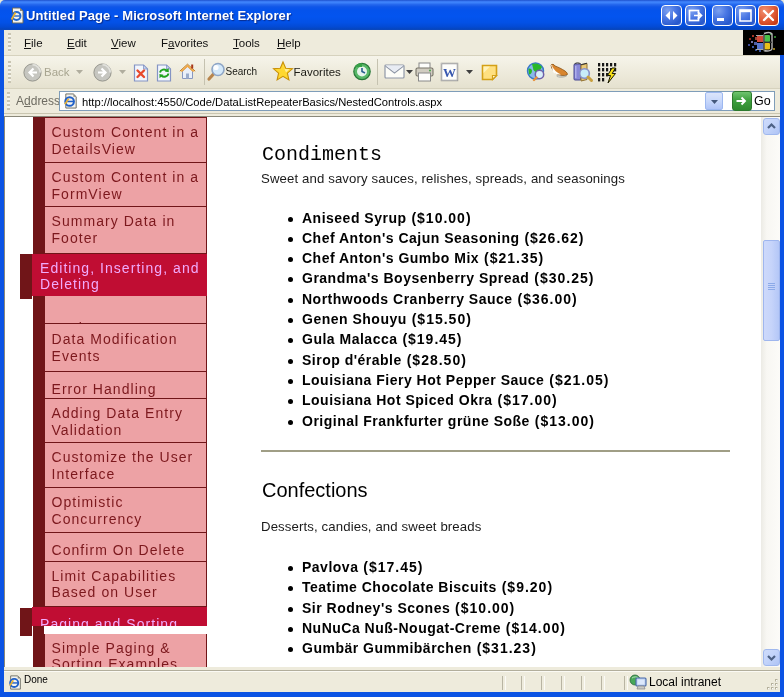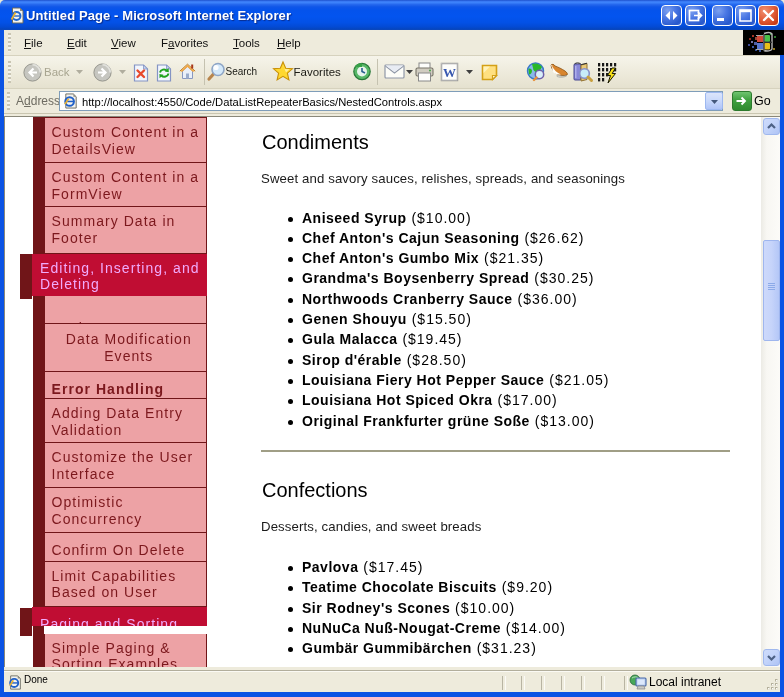--- a/index.html
+++ b/index.html
@@ -20,37 +20,37 @@
   
   .bar{position:absolute;left:4px;width:776px;background:#eeebdc;}
   #menubar{top:30px;height:25px;border-bottom:1px solid #d6d2be;}
   #toolbar{top:56px;height:32px;border-bottom:1px solid #d6d2be;background:linear-gradient(180deg,#f6f4ea 0%,#eeebdc 50%,#e5e1cf 100%);}
   #addrbar{top:89px;height:24px;border-bottom:1px solid #c9c5b0;}
   #gapbar{top:114px;height:3px;background:#eeebdc;}
   .grip{position:absolute;width:3px;background:repeating-linear-gradient(180deg,#c9c5b2 0px,#c9c5b2 2px,#f5f4ec 2px,#f5f4ec 4px);}
   .menu-item{position:absolute;top:6.5px;font-size:11.5px;color:#111;}
   #throbber{position:absolute;left:739px;top:0px;width:41px;height:25px;background:#000;}
   
-  #addr-input{position:absolute;left:55px;top:2px;width:664px;height:20px;background:#fff;border:1px solid #7f9db9;box-sizing:border-box;}
+  #addr-input{position:absolute;left:55px;top:2px;width:716px;height:20px;background:#fff;border:1px solid #7f9db9;box-sizing:border-box;}
   #go-btn{position:absolute;left:728px;top:2px;width:20px;height:20px;border-radius:3px;background:linear-gradient(180deg,#6fc46f 0%,#3fa03f 45%,#2e8a2e 100%);border:1px solid #2d7a2d;box-sizing:border-box;}
   
   #content{position:absolute;left:5px;top:117px;width:775px;height:550px;background:#fff;overflow:hidden;}
   #content-edge-t{position:absolute;left:4px;top:116px;width:776px;height:1px;background:#8a887a;}
   #content-edge-l{position:absolute;left:4px;top:116px;width:1px;height:551px;background:#8a887a;}
   
   #sidebar-bar{position:absolute;left:28px;top:0;width:11px;height:550px;background:#701518;}
   .mi{position:absolute;left:39px;width:163px;background:#eda2a5;border:1px solid #701518;border-top:none;box-sizing:border-box;color:#7c181d;font-size:14px;letter-spacing:1.05px;line-height:16.5px;padding:6px 0 0 6.5px;overflow:hidden;}
   .mi.first{border-top:1px solid #701518;}
   .sel{position:absolute;left:27px;width:175px;background:#c00d33;box-sizing:border-box;color:#f0abfc;font-size:14px;letter-spacing:1.05px;line-height:16.5px;padding:6px 0 0 8px;overflow:hidden;}
   .notch{position:absolute;left:15px;width:12px;background:#701518;}
   
   #main{position:absolute;left:0;top:0;width:760px;height:550px;}
   .h1{position:absolute;left:257px;color:#000;font-size:20px;letter-spacing:0px;}
   .para{position:absolute;left:256px;color:#1a1a1a;font-size:13.2px;letter-spacing:0.12px;}
-  ul.plist{position:absolute;left:257px;margin:0;padding:0 0 0 40px;list-style:none;}
+  ul.plist{position:absolute;left:257px;margin:0;padding:0 0 0 40px;list-style:none;font-weight:bold;}
   ul.plist li{height:20.3px;font-size:14px;letter-spacing:1.0px;color:#000;white-space:nowrap;}
   ul.plist li b{letter-spacing:0.5px;}
   ul.plist li::before{content:"";position:absolute;left:25.5px;width:5px;height:5px;border-radius:50%;background:#000;margin-top:7px;}
   .hr{position:absolute;left:256px;width:469px;height:2px;background:#a09e86;}
   
   #sb-track{position:absolute;left:756px;top:0;width:19px;height:550px;background:linear-gradient(90deg,#ecebe5 0%,#f8f7f3 30%,#fcfbf8 100%);}
   .sb-btn{position:absolute;left:758px;width:17px;height:17px;border-radius:3px;background:linear-gradient(135deg,#cfdcfb 0%,#c2d3fa 50%,#aec3f5 100%);border:1px solid #a0b8ee;box-sizing:border-box;}
   #sb-thumb{position:absolute;left:758px;top:123px;width:17px;height:101px;border-radius:2px;background:linear-gradient(90deg,#cdd9fb 0%,#c6d4fa 50%,#b4c7f7 100%);border:1px solid #9fb6ee;box-sizing:border-box;}
   
   #statusbar{position:absolute;left:4px;top:667px;width:776px;height:25px;background:#eeebdc;}
@@ -318,33 +318,33 @@
 
   <div id="content">
     <div id="sidebar-bar"></div>
     <div id="sidebar">
       <div class="mi first" style="top:0px;height:46px;">Custom Content in a<br>DetailsView</div>
       <div class="mi" style="top:46px;height:44px;">Custom Content in a<br>FormView</div>
       <div class="mi" style="top:90px;height:46.5px;">Summary Data in<br>Footer</div>
       <div class="notch" style="top:137px;height:45px;"></div>
       <div class="sel" style="top:136.5px;height:42.8px;">Editing, Inserting, and<br>Deleting</div>
       <div class="mi" style="top:179.3px;height:28.1px;padding-top:24px;">Basics</div>
-      <div class="mi" style="top:207.4px;height:47.9px;padding-top:7px;text-align:center;">Data Modification<br>Events</div>
-      <div class="mi" style="top:255.3px;height:26.7px;padding-top:8.5px;font-weight:bold;">Error Handling</div>
+      <div class="mi" style="top:207.4px;height:47.9px;padding-top:7px;">Data Modification<br>Events</div>
+      <div class="mi" style="top:255.3px;height:26.7px;padding-top:8.5px;">Error Handling</div>
       <div class="mi" style="top:282px;height:44.4px;">Adding Data Entry<br>Validation</div>
       <div class="mi" style="top:326.4px;height:44.6px;">Customize the User<br>Interface</div>
       <div class="mi" style="top:371px;height:45px;">Optimistic<br>Concurrency</div>
       <div class="mi" style="top:416px;height:28.5px;padding-top:8.5px;">Confirm On Delete</div>
       <div class="mi" style="top:444.5px;height:45.5px;">Limit Capabilities<br>Based on User</div>
       <div class="notch" style="top:490.5px;height:28.5px;"></div>
       <div class="sel" style="top:490px;height:19px;padding-top:9px;">Paging and Sorting</div>
       <div class="mi" style="top:516.5px;height:45px;">Simple Paging &amp;<br>Sorting Examples</div>
     </div>
     <div id="main">
-      <div class="h1" style="top:14px;">Condiments</div>
+      <div class="h1" style="top:26px;font-family:Liberation Mono, monospace;">Condiments</div>
       <div class="para" style="top:53.8px;">Sweet and savory sauces, relishes, spreads, and seasonings</div>
       <ul class="plist" style="top:92.6px;">
         <li><b>Aniseed Syrup</b> ($10.00)</li>
         <li><b>Chef Anton's Cajun Seasoning</b> ($26.62)</li>
         <li><b>Chef Anton's Gumbo Mix</b> ($21.35)</li>
         <li><b>Grandma's Boysenberry Spread</b> ($30.25)</li>
         <li><b>Northwoods Cranberry Sauce</b> ($36.00)</li>
         <li><b>Genen Shouyu</b> ($15.50)</li>
         <li><b>Gula Malacca</b> ($19.45)</li>
         <li><b>Sirop d'érable</b> ($28.50)</li>

